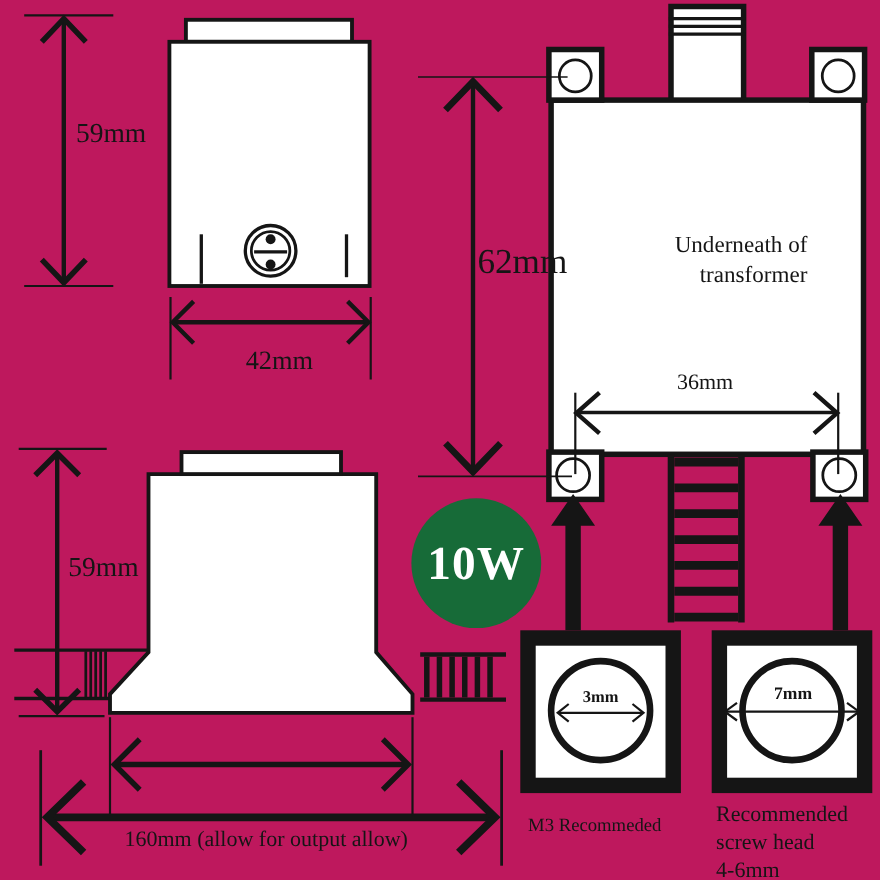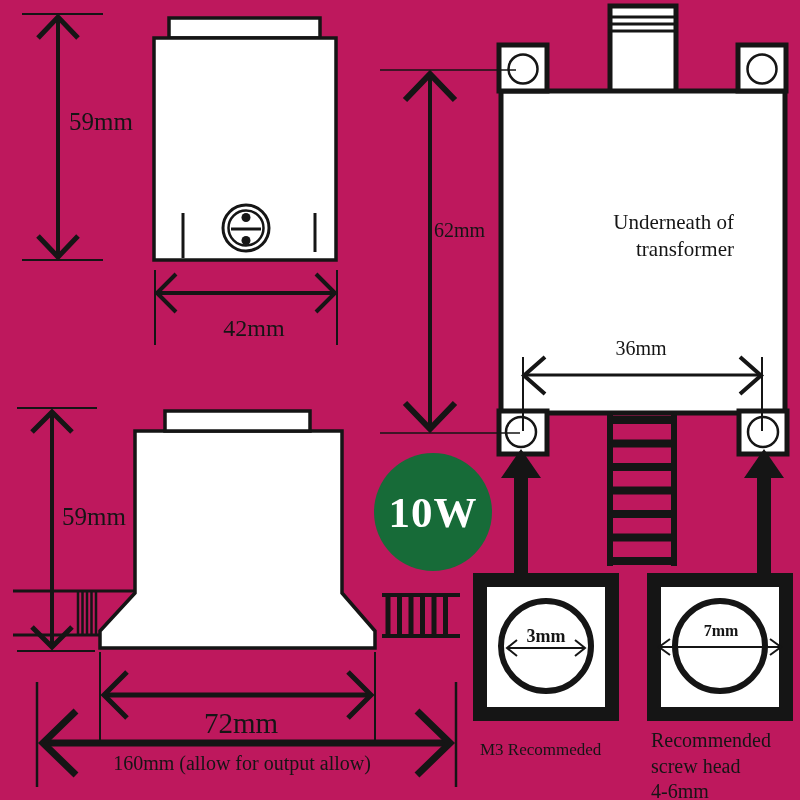--- a/index.html
+++ b/index.html
@@ -153,33 +153,32 @@
 
   <div class="lbl dim ctr" style="left:41px;top:108px;width:120px;">59mm</div>
 
   <div class="lbl ctr" style="left:194px;top:315px;width:120px;font-size:24px;">42mm</div>
 
   <div class="lbl ctr" style="left:554px;top:209px;width:180px;font-size:21px;line-height:27px;text-align:right;">
     <span style="display:block;">Underneath of</span>
     <span style="display:block;">transformer</span>
   </div>
 
-  <div class="lbl" style="left:434px;top:219px;font-size:20px;">62mm</div>
+  <div class="lbl" style="left:434px;top:219px;font-size:32px;">62mm</div>
 
   <div class="lbl ctr" style="left:581px;top:337px;width:120px;font-size:20px;">36mm</div>
 
   <div class="lbl badge-text ctr" style="left:363px;top:488px;width:140px;text-align:center;">10W</div>
 
   <div class="lbl dim ctr" style="left:34px;top:503px;width:120px;">59mm</div>
 
-  <div class="lbl ctr" style="left:181px;top:707px;width:120px;font-size:29px;">72mm</div>
 
   <div class="lbl ctr" style="left:62px;top:752px;width:360px;font-size:20px;">160mm (allow for output allow)</div>
 
-  <div class="lbl bold ctr" style="left:496px;top:626px;width:100px;font-size:18px;">3mm</div>
+  <div class="lbl bold ctr" style="left:496px;top:626px;width:100px;font-size:15px;">3mm</div>
 
   <div class="lbl bold ctr" style="left:671px;top:622px;width:100px;font-size:16px;">7mm</div>
 
   <div class="lbl" style="left:480px;top:740px;font-size:17px;">M3 Recommeded</div>
 
   <div class="lbl" style="left:651px;top:728px;font-size:20px;line-height:25.5px;">
     <span style="display:block;text-align:center;">Recommended</span>
     <span style="display:block;">screw head</span>
     <span style="display:block;">4-6mm</span>
   </div>

